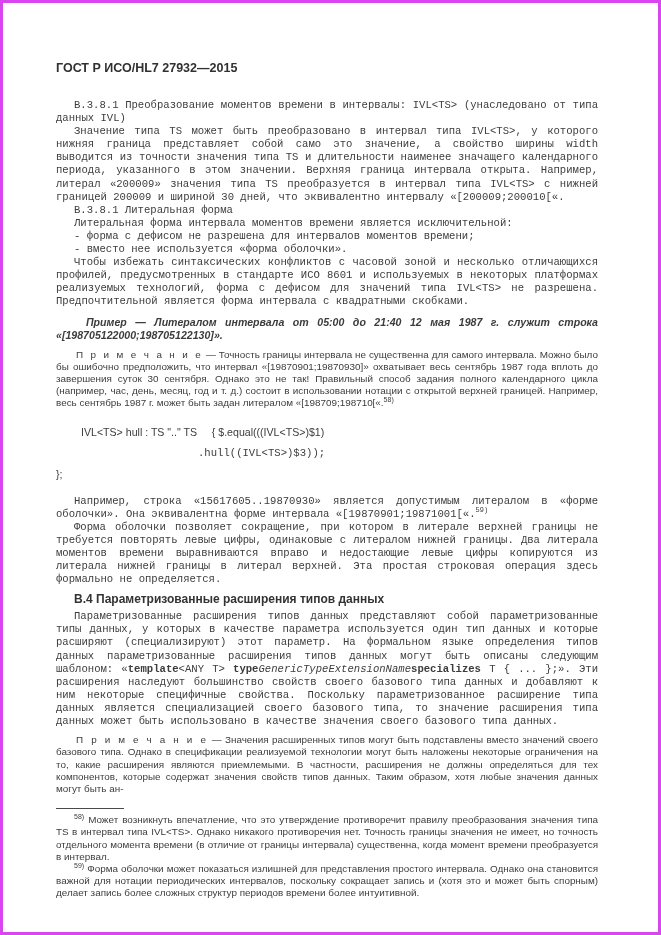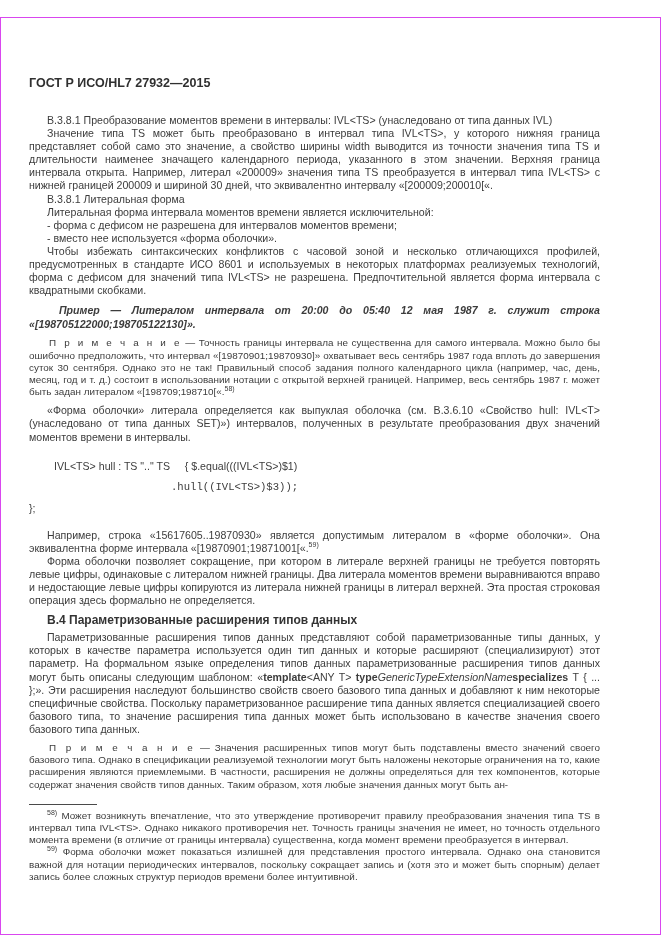--- a/index.html
+++ b/index.html
@@ -5,35 +5,34 @@
   html,body { margin:0; padding:0; background:#ffffff; }
   body {
     width:661px; height:935px;
     font-family:"Liberation Sans","DejaVu Sans",sans-serif;
     color:#3c3c3c;
     position:relative;
     -webkit-font-smoothing:antialiased;
   }
   .page {
     position:absolute; inset:0;
-    border:1px solid #d946ef;
+    border:3px solid #d946ef;
     box-sizing:border-box;
-    padding:58px 60px 0 28px;
+    padding:58px 60px 0 53px;
     background:#fff;
     overflow:hidden;
-    margin-top:17px;
   }
   .doc-header {
     font-weight:bold;
     font-size:12.5px;
     color:#303030;
     margin:0 0 24px 0;
   }
   p { margin:0; font-size:10.6px; line-height:13.1px; text-align:justify; }
-  .indent { text-indent:18px; }
+  .indent { text-indent:18px;font-family:Liberation Mono, monospace; }
   .example {
     font-weight:bold; font-style:italic;
     margin:7px 0 6px 0;
     text-indent:30px;
     font-size:10.6px; line-height:13.5px;
   }
   .note {
     font-size:9.9px; line-height:12.2px;
     margin:6px 0 6px 0;
     text-indent:20px;
@@ -78,26 +77,25 @@
   <div class="doc-header">ГОСТ Р ИСО/HL7 27932—2015</div>
 
   <p class="indent">В.3.8.1 Преобразование моментов времени в интервалы: IVL&lt;TS&gt; (унаследовано от типа данных IVL)</p>
   <p class="indent">Значение типа TS может быть преобразовано в интервал типа IVL&lt;TS&gt;, у которого нижняя граница представляет собой само это значение, а свойство ширины width выводится из точности значения типа TS и длительности наименее значащего календарного периода, указанного в этом значении. Верхняя граница интервала открыта. Например, литерал «200009» значения типа TS преобразуется в интервал типа IVL&lt;TS&gt; с нижней границей 200009 и шириной 30 дней, что эквивалентно интервалу «[200009;200010[«.</p>
   <p class="indent">В.3.8.1 Литеральная форма</p>
   <p class="indent">Литеральная форма интервала моментов времени является исключительной:</p>
   <p class="indent">- форма с дефисом не разрешена для интервалов моментов времени;</p>
   <p class="indent">- вместо нее используется «форма оболочки».</p>
   <p class="indent">Чтобы избежать синтаксических конфликтов с часовой зоной и несколько отличающихся профилей, предусмотренных в стандарте ИСО 8601 и используемых в некоторых платформах реализуемых технологий, форма с дефисом для значений типа IVL&lt;TS&gt; не разрешена. Предпочтительной является форма интервала с квадратными скобками.</p>
 
-  <p class="example">Пример — Литералом интервала от 20:00 до 05:40 12 мая 1987 г. служит строка «[198705122000;198705122130]».</p>
+  <p class="example">Пример — Литералом интервала от 05:00 до 21:40 12 мая 1987 г. служит строка «[198705122000;198705122130]».</p>
 
   <p class="note"><span class="spaced">П р и м е ч а н и е</span>
     <span>— Точность границы интервала не существенна для самого интервала. Можно было бы ошибочно предположить, что интервал «[19870901;19870930]» охватывает весь сентябрь 1987 года вплоть до завершения суток 30 сентября. Однако это не так! Правильный способ задания полного календарного цикла (например, час, день, месяц, год и т. д.) состоит в использовании нотации с открытой верхней границей. Например, весь сентябрь 1987 г. может быть задан литералом «[198709;198710[«.</span><sup>58)</sup></p>
 
-  <p class="indent">«Форма оболочки» литерала определяется как выпуклая оболочка (см. В.3.6.10 «Свойство hull: IVL&lt;T&gt; (унаследовано от типа данных SET)») интервалов, полученных в результате преобразования двух значений моментов времени в интервалы.</p>
 
   <div class="code">
     <div class="cl l1">IVL&lt;TS&gt; hull : TS ".." TS     { $.equal(((IVL&lt;TS&gt;)$1)</div>
     <div class="cl l2">.hull((IVL&lt;TS&gt;)$3));</div>
     <div class="cl l3">};</div>
   </div>
 
   <p class="indent"><span>Например, строка «15617605..19870930» является допустимым литералом в «форме оболочки». Она эквивалентна форме интервала «[19870901;19871001[«.</span><sup>59)</sup></p>
 
   <p class="indent">Форма оболочки позволяет сокращение, при котором в литерале верхней границы не требуется повторять левые цифры, одинаковые с литералом нижней границы. Два литерала моментов времени выравниваются вправо и недостающие левые цифры копируются из литерала нижней границы в литерал верхней. Эта простая строковая операция здесь формально не определяется.</p>

